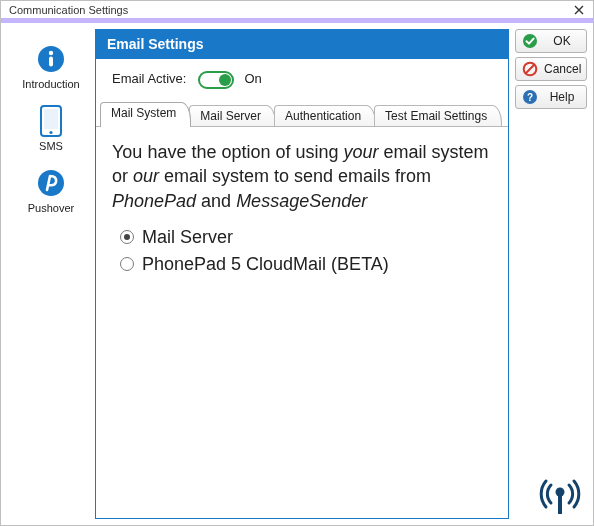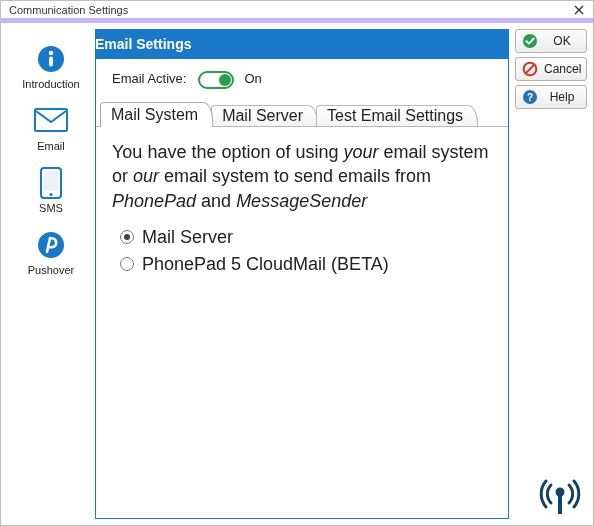--- a/index.html
+++ b/index.html
@@ -56,21 +56,21 @@
   .main {
     flex: 1;
     display:flex; flex-direction:column;
     min-width:0;
   }
   .header {
     background: #1978c8;
     color: #fff;
     height: 30px;
     display:flex; align-items:center;
-    padding: 0 0;
+    padding: 0 12px;
     font-weight: 600;
     font-size: 14px;
   }
   .panel {
     flex:1;
     background:#fff;
     border: 1px solid #1978c8;
     border-top:0;
     display:flex; flex-direction:column;
     position:relative;
@@ -99,26 +99,26 @@
     position:relative;
   }
   .tab {
     border:1px solid #b8b8b8;
     border-bottom: none;
     border-top-left-radius: 4px;
     border-top-right-radius: 10px 18px;
     background: linear-gradient(#fff,#f3f3f3);
     padding: 3px 14px 4px 10px;
     margin-right: -2px;
-    font-size: 16px;
+    font-size: 12px;
     cursor:pointer;
     position:relative;
     z-index:1;
     height:22px;
-    display:flex; align-items:center;
+    display:flex; 
   }
   .tab.active {
     background:#fff;
     z-index:3;
     height:25px;
     border-color:#a9a9a9;
   }
   .tab-strip-line {
     position:absolute; left:0; right:0; bottom:0; height:1px; background:#b8b8b8; z-index:2;
   }
@@ -186,29 +186,20 @@
     <div class="side-item">
       <span class="side-icon">
         <svg width="30" height="30" viewBox="0 0 30 30">
             <circle cx="15" cy="15" r="13" fill="#1978c8"></circle>
             <circle cx="15" cy="9" r="2.2" fill="#fff"></circle>
             <rect x="13" y="12.5" width="4" height="10" rx="2" fill="#fff"></rect>
           </svg>
       </span>
       <span class="lbl">Introduction</span>
     </div>
-    <div class="side-item selected">
-      <span class="side-icon">
-        <svg width="34" height="26" viewBox="0 0 34 26">
-            <rect x="1" y="1" width="32" height="22" rx="1.5" fill="#fff" stroke="#1978c8" stroke-width="2"></rect>
-            <path d="M2 3 L17 14 L32 3" fill="none" stroke="#1978c8" stroke-width="2"></path>
-          </svg>
-      </span>
-      <span class="lbl">Email</span>
-    </div>
     <div class="side-item">
       <span class="side-icon">
         <svg width="22" height="32" viewBox="0 0 22 32">
             <rect x="1" y="1" width="20" height="30" rx="3" fill="#fff" stroke="#1978c8" stroke-width="2"></rect>
             <rect x="4" y="4" width="14" height="20" fill="#eaf3fb"></rect>
             <circle cx="11" cy="27.5" r="1.6" fill="#1978c8"></circle>
           </svg>
       </span>
       <span class="lbl">SMS</span>
     </div>
@@ -235,20 +226,23 @@
           </span>
         <span class="state">On</span>
       </div>
 
       <div class="tabs">
         <div class="tab active">
             <span>Mail System</span>
           </div>
         <div class="tab">
             <span>Mail Server</span>
+          </div>
+        <div class="tab">
+            <span>Authentication</span>
           </div>
         <div class="tab">
             <span>Test Email Settings</span>
           </div>
         <div class="tab-strip-line"></div>
       </div>
 
       <div class="tab-content">
         <div class="desc">
           <span>You have the option of using </span><em>your</em><span> email system or </span><em>our</em><span> email system to send emails from </span><em>PhonePad</em><span> and </span><em>MessageSender</em>

